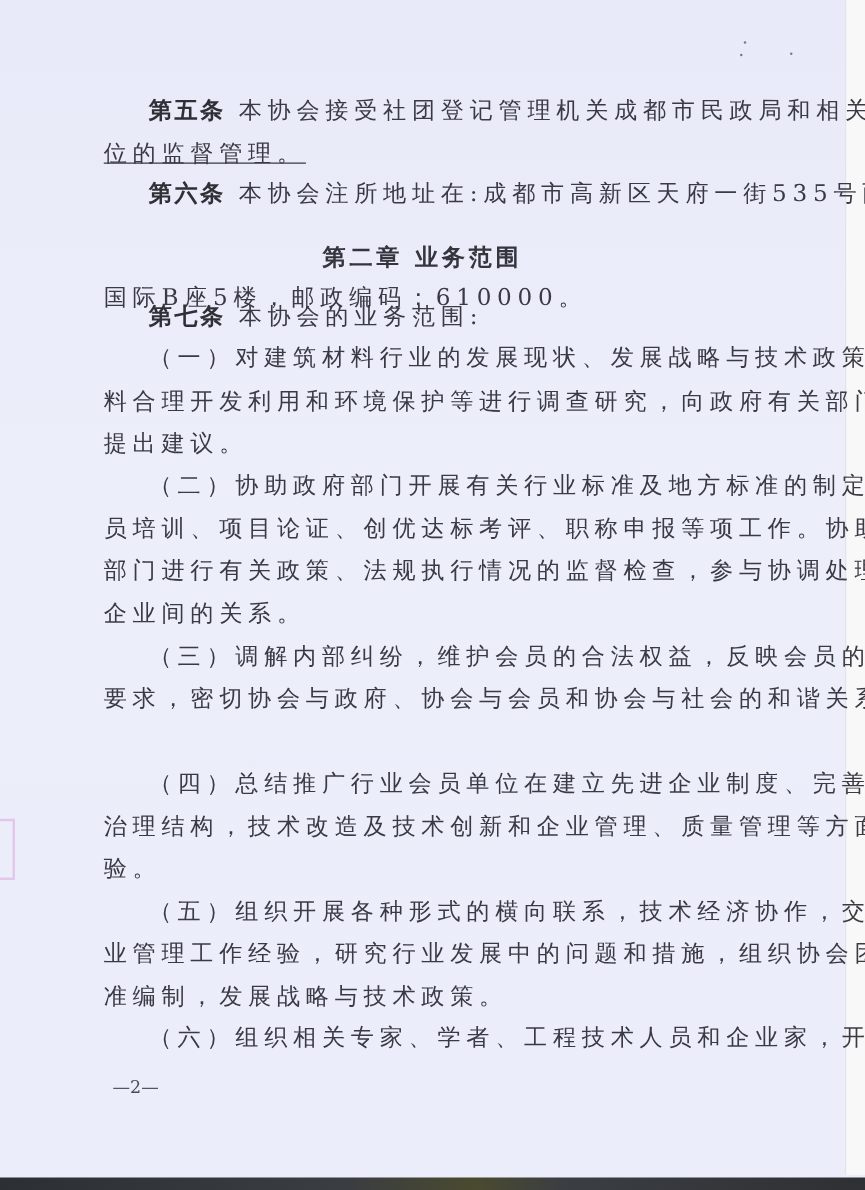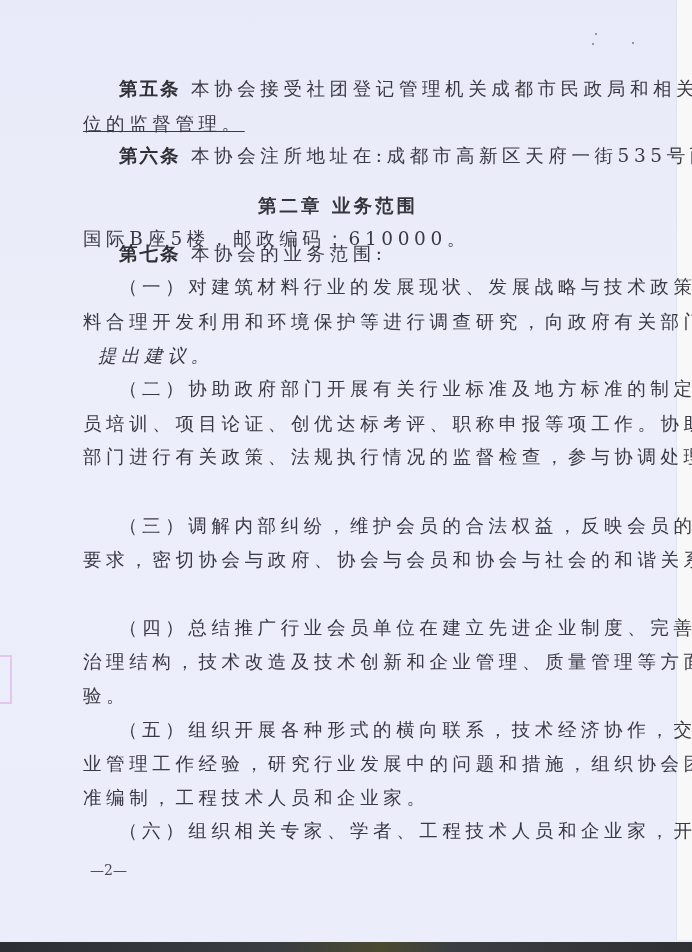--- a/index.html
+++ b/index.html
@@ -109,35 +109,36 @@
 
   <div class="heading" style="top:193px;">第二章  业务范围</div>
 
   <div class="line" style="left:119px;top:243px;">
     <span class="bold">第七条</span>
     <span>本协会的业务范围:</span>
   </div>
 
   <div class="line" style="left:119px;top:276px;">（一）对建筑材料行业的发展现状、发展战略与技术政策、材</div>
   <div class="line" style="left:83px;top:311px;">料合理开发利用和环境保护等进行调查研究，向政府有关部门反映</div>
-  <div class="line" style="left:98px;top:345px;font-style:italic;">提出建议。</div>
+  <div class="line" style="left:83px;top:345px;">提出建议。</div>
 
   <div class="line" style="left:119px;top:378px;">（二）协助政府部门开展有关行业标准及地方标准的制定、人</div>
   <div class="line" style="left:83px;top:413px;">员培训、项目论证、创优达标考评、职称申报等项工作。协助政府</div>
   <div class="line" style="left:83px;top:446px;">部门进行有关政策、法规执行情况的监督检查，参与协调处理行业</div>
+  <div class="line" style="left:83px;top:481px;">企业间的关系。</div>
 
   <div class="line" style="left:119px;top:515px;">（三）调解内部纠纷，维护会员的合法权益，反映会员的意见</div>
   <div class="line" style="left:83px;top:549px;">要求，密切协会与政府、协会与会员和协会与社会的和谐关系。组</div>
 
   <div class="line" style="left:119px;top:617px;">（四）总结推广行业会员单位在建立先进企业制度、完善法人</div>
   <div class="line" style="left:83px;top:651px;">治理结构，技术改造及技术创新和企业管理、质量管理等方面的经</div>
   <div class="line" style="left:83px;top:685px;">验。</div>
 
   <div class="line" style="left:119px;top:719px;">（五）组织开展各种形式的横向联系，技术经济协作，交流行</div>
   <div class="line" style="left:83px;top:753px;">业管理工作经验，研究行业发展中的问题和措施，组织协会团体标</div>
-  <div class="line" style="left:83px;top:787px;">准编制，工程技术人员和企业家。</div>
+  <div class="line" style="left:83px;top:787px;">准编制，发展战略与技术政策。</div>
 
   <div class="line" style="left:119px;top:820px;">（六）组织相关专家、学者、工程技术人员和企业家，开展管</div>
 
   <div class="page-number">—2—</div>
 
   <div class="bottom-strip"></div>
 </div>
 
 </body></html>

